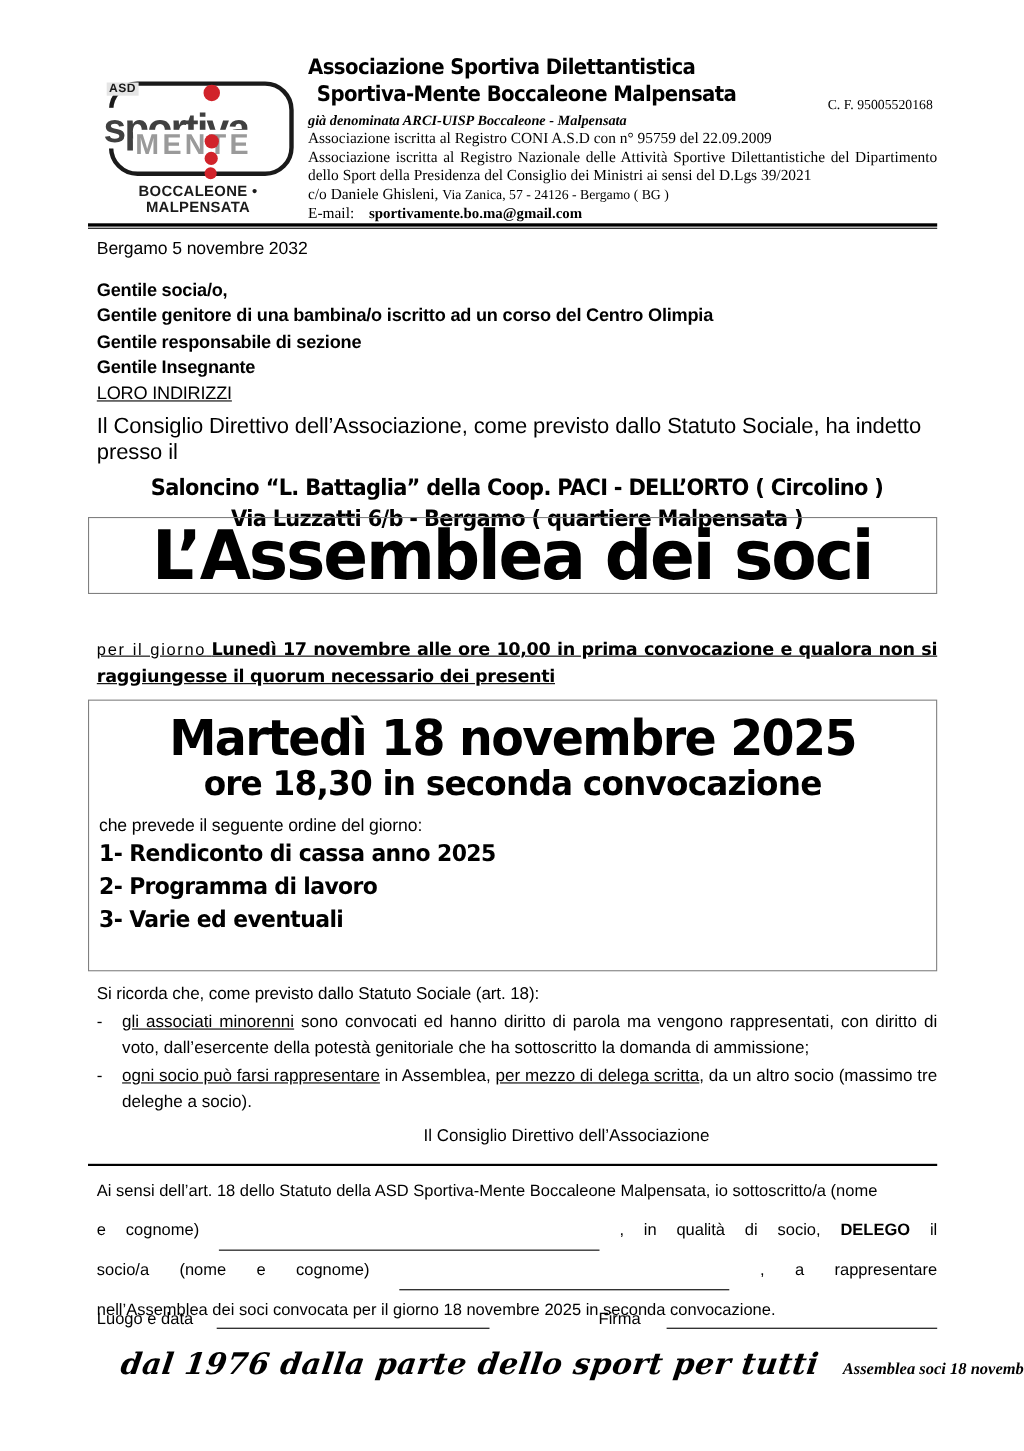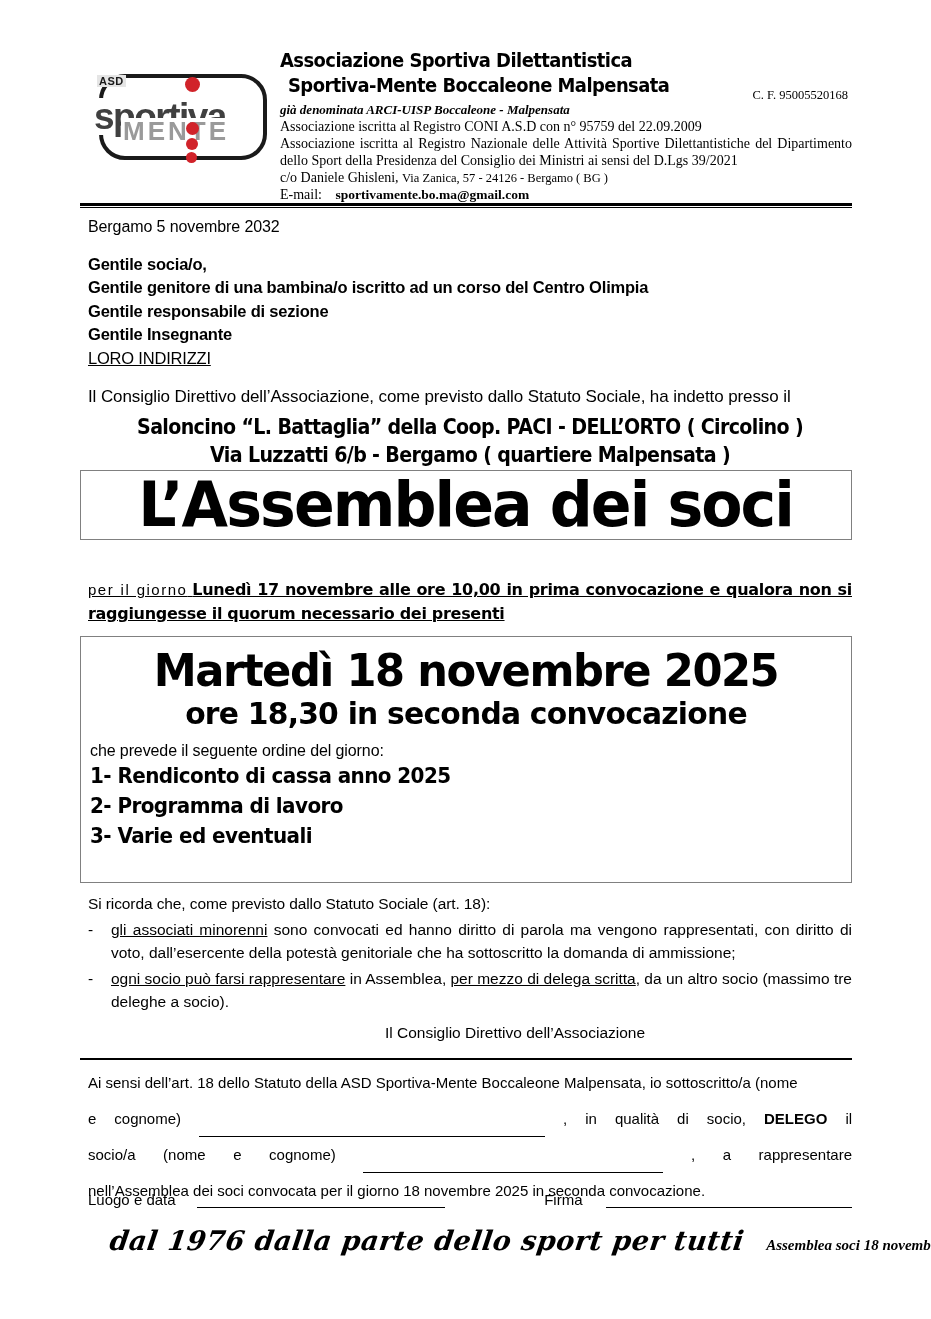--- a/index.html
+++ b/index.html
@@ -183,22 +183,22 @@
   }
   .salut {
     margin-top: 17px;
     font-size: 16.5px;
     font-weight: bold;
     line-height: 1.42;
     letter-spacing: -0.2px;
   }
   .salut .underline { text-decoration: underline; font-weight: normal; }
   .intro {
-    margin-top: 17px;
-    font-size: 17px;
+    margin-top: 7px;
+    font-size: 20px;
     letter-spacing: -0.1px;
   }
 
   .venue {
     margin-top: 7px;
     text-align: center;
     font-family: "DejaVu Sans", sans-serif;
     font-weight: bold;
     font-size: 20.5px;
     line-height: 1.35;
@@ -415,20 +415,21 @@
 
     <div class="logo">
       <div class="logo-frame"></div>
       <div class="logo-asd">ASD</div>
       <div class="logo-sportiva">sportiva</div>
       <div class="logo-mente">MENTE</div>
       <span class="logo-dot d1"></span>
       <span class="logo-dot d2"></span>
       <span class="logo-dot d3"></span>
       <span class="logo-dot d4"></span>
+      <div class="logo-bottom">BOCCALEONE • MALPENSATA</div>
     </div>
 
     <div class="org-block">
       <div class="org-title1">Associazione Sportiva Dilettantistica</div>
       <div class="org-title2">Sportiva-Mente Boccaleone Malpensata</div>
       <div class="cf">C. F. 95005520168</div>
       <div class="org-sub-italic">già denominata ARCI-UISP Boccaleone - Malpensata</div>
       <div class="org-line">Associazione iscritta al Registro CONI A.S.D con n° 95759 del 22.09.2009</div>
       <div class="org-line justify">Associazione iscritta al Registro Nazionale delle Attività Sportive Dilettantistiche del Dipartimento dello Sport della Presidenza del Consiglio dei Ministri ai sensi del D.Lgs 39/2021</div>
       <div class="org-line">

